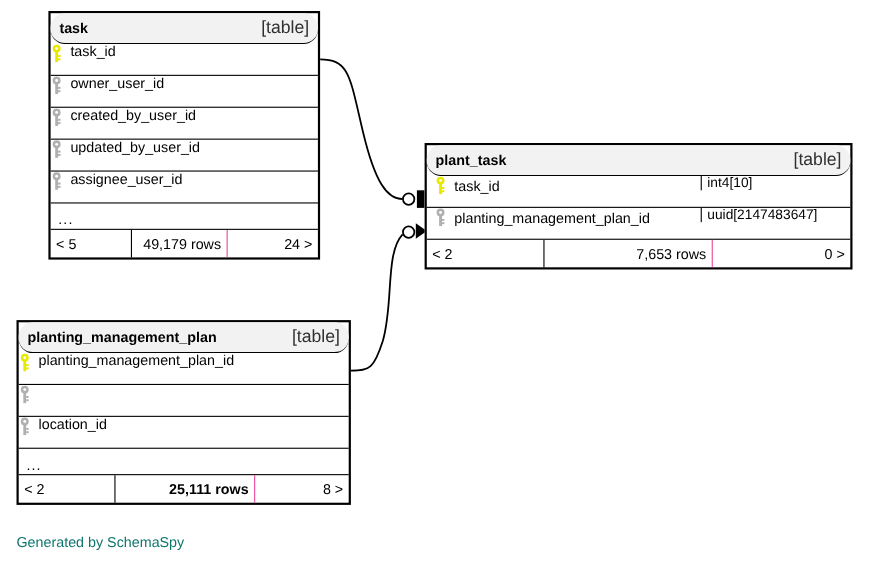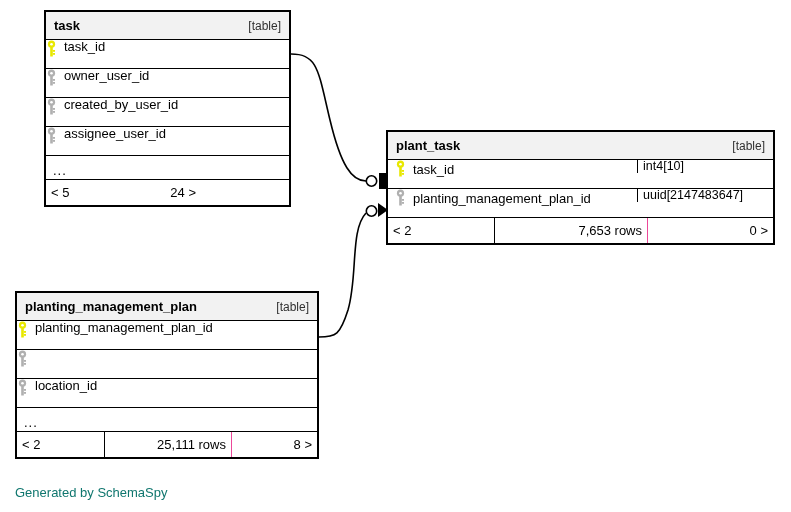--- a/index.html
+++ b/index.html
@@ -47,28 +47,29 @@
 
   .tbl-header {
     display: flex;
     align-items: center;
     justify-content: space-between;
     background: #f2f2f2;
     border-bottom: 1px solid #000000;
     padding: 0 8px;
     height: 28px;
     box-sizing: border-box;
+    border-radius: 13px;
   }
   .tbl-name {
     font-weight: bold;
     font-size: 13px;
     white-space: nowrap;
   }
   .tbl-kind {
-    font-size: 12px;
+    font-size: 16px;
     color: #303030;
     white-space: nowrap;
   }
 
   .tbl-row {
     display: flex;
     align-items: flex-start;
     border-bottom: 1px solid #000000;
     height: 29px;
     box-sizing: border-box;
@@ -150,21 +151,21 @@
   }
   #table-plant-task .col-type { flex: 0 0 125px; }
   #table-plant-task .foot-left  { flex: 0 0 106px; }
   #table-plant-task .foot-mid   { flex: 1 1 auto; }
   #table-plant-task .foot-right { flex: 0 0 125px; }
 
   #table-planting-management-plan {
     left: 15px;  top: 291px; width: 304px;
   }
   #table-planting-management-plan .foot-left  { flex: 0 0 87px; }
-  #table-planting-management-plan .foot-mid   { flex: 1 1 auto; }
+  #table-planting-management-plan .foot-mid   { flex: 1 1 auto; font-weight: bold; }
   #table-planting-management-plan .foot-right { flex: 0 0 85px; }
 
   
   #generated-by {
     position: absolute;
     left: 15px;
     top: 485px;
     font-size: 13px;
     color: #0f766e;
     z-index: 2;
@@ -229,39 +230,52 @@
           <circle cx="5.5" cy="4.2" r="3.6" fill="#b0b0b0"></circle>
           <circle cx="5.5" cy="4.2" r="1.3" fill="#ffffff"></circle>
           <rect x="4.2" y="6" width="2.6" height="10.5" fill="#b0b0b0"></rect>
           <rect x="6.8" y="10" width="2.2" height="1.8" fill="#b0b0b0"></rect>
           <rect x="6.8" y="13" width="2.2" height="1.8" fill="#b0b0b0"></rect>
         </svg>
       </span>
       <span class="col-label">created_by_user_id</span>
     </div>
 
+    <div class="tbl-row">
+      <span class="key-icon">
+        <svg viewBox="0 0 11 18" width="11" height="18" xmlns="http://www.w3.org/2000/svg">
+          <circle cx="5.5" cy="4.2" r="3.6" fill="#b0b0b0"></circle>
+          <circle cx="5.5" cy="4.2" r="1.3" fill="#ffffff"></circle>
+          <rect x="4.2" y="6" width="2.6" height="10.5" fill="#b0b0b0"></rect>
+          <rect x="6.8" y="10" width="2.2" height="1.8" fill="#b0b0b0"></rect>
+          <rect x="6.8" y="13" width="2.2" height="1.8" fill="#b0b0b0"></rect>
+        </svg>
+      </span>
+      <span class="col-label">updated_by_user_id</span>
+    </div>
 
 
     <div class="tbl-row">
       <span class="key-icon">
         <svg viewBox="0 0 11 18" width="11" height="18" xmlns="http://www.w3.org/2000/svg">
           <circle cx="5.5" cy="4.2" r="3.6" fill="#b0b0b0"></circle>
           <circle cx="5.5" cy="4.2" r="1.3" fill="#ffffff"></circle>
           <rect x="4.2" y="6" width="2.6" height="10.5" fill="#b0b0b0"></rect>
           <rect x="6.8" y="10" width="2.2" height="1.8" fill="#b0b0b0"></rect>
           <rect x="6.8" y="13" width="2.2" height="1.8" fill="#b0b0b0"></rect>
         </svg>
       </span>
       <span class="col-label">assignee_user_id</span>
     </div>
 
     <div class="tbl-ellipsis">...</div>
 
     <div class="tbl-footer">
       <span class="foot-cell foot-left">&lt; 5</span>
+      <span class="foot-cell foot-mid">49,179 rows</span>
       <span class="foot-cell foot-right">24 &gt;</span>
     </div>
   </div>
 
   <div class="er-table" id="table-plant-task">
     <div class="tbl-header">
       <span class="tbl-name">plant_task</span>
       <span class="tbl-kind">[table]</span>
     </div>
 

